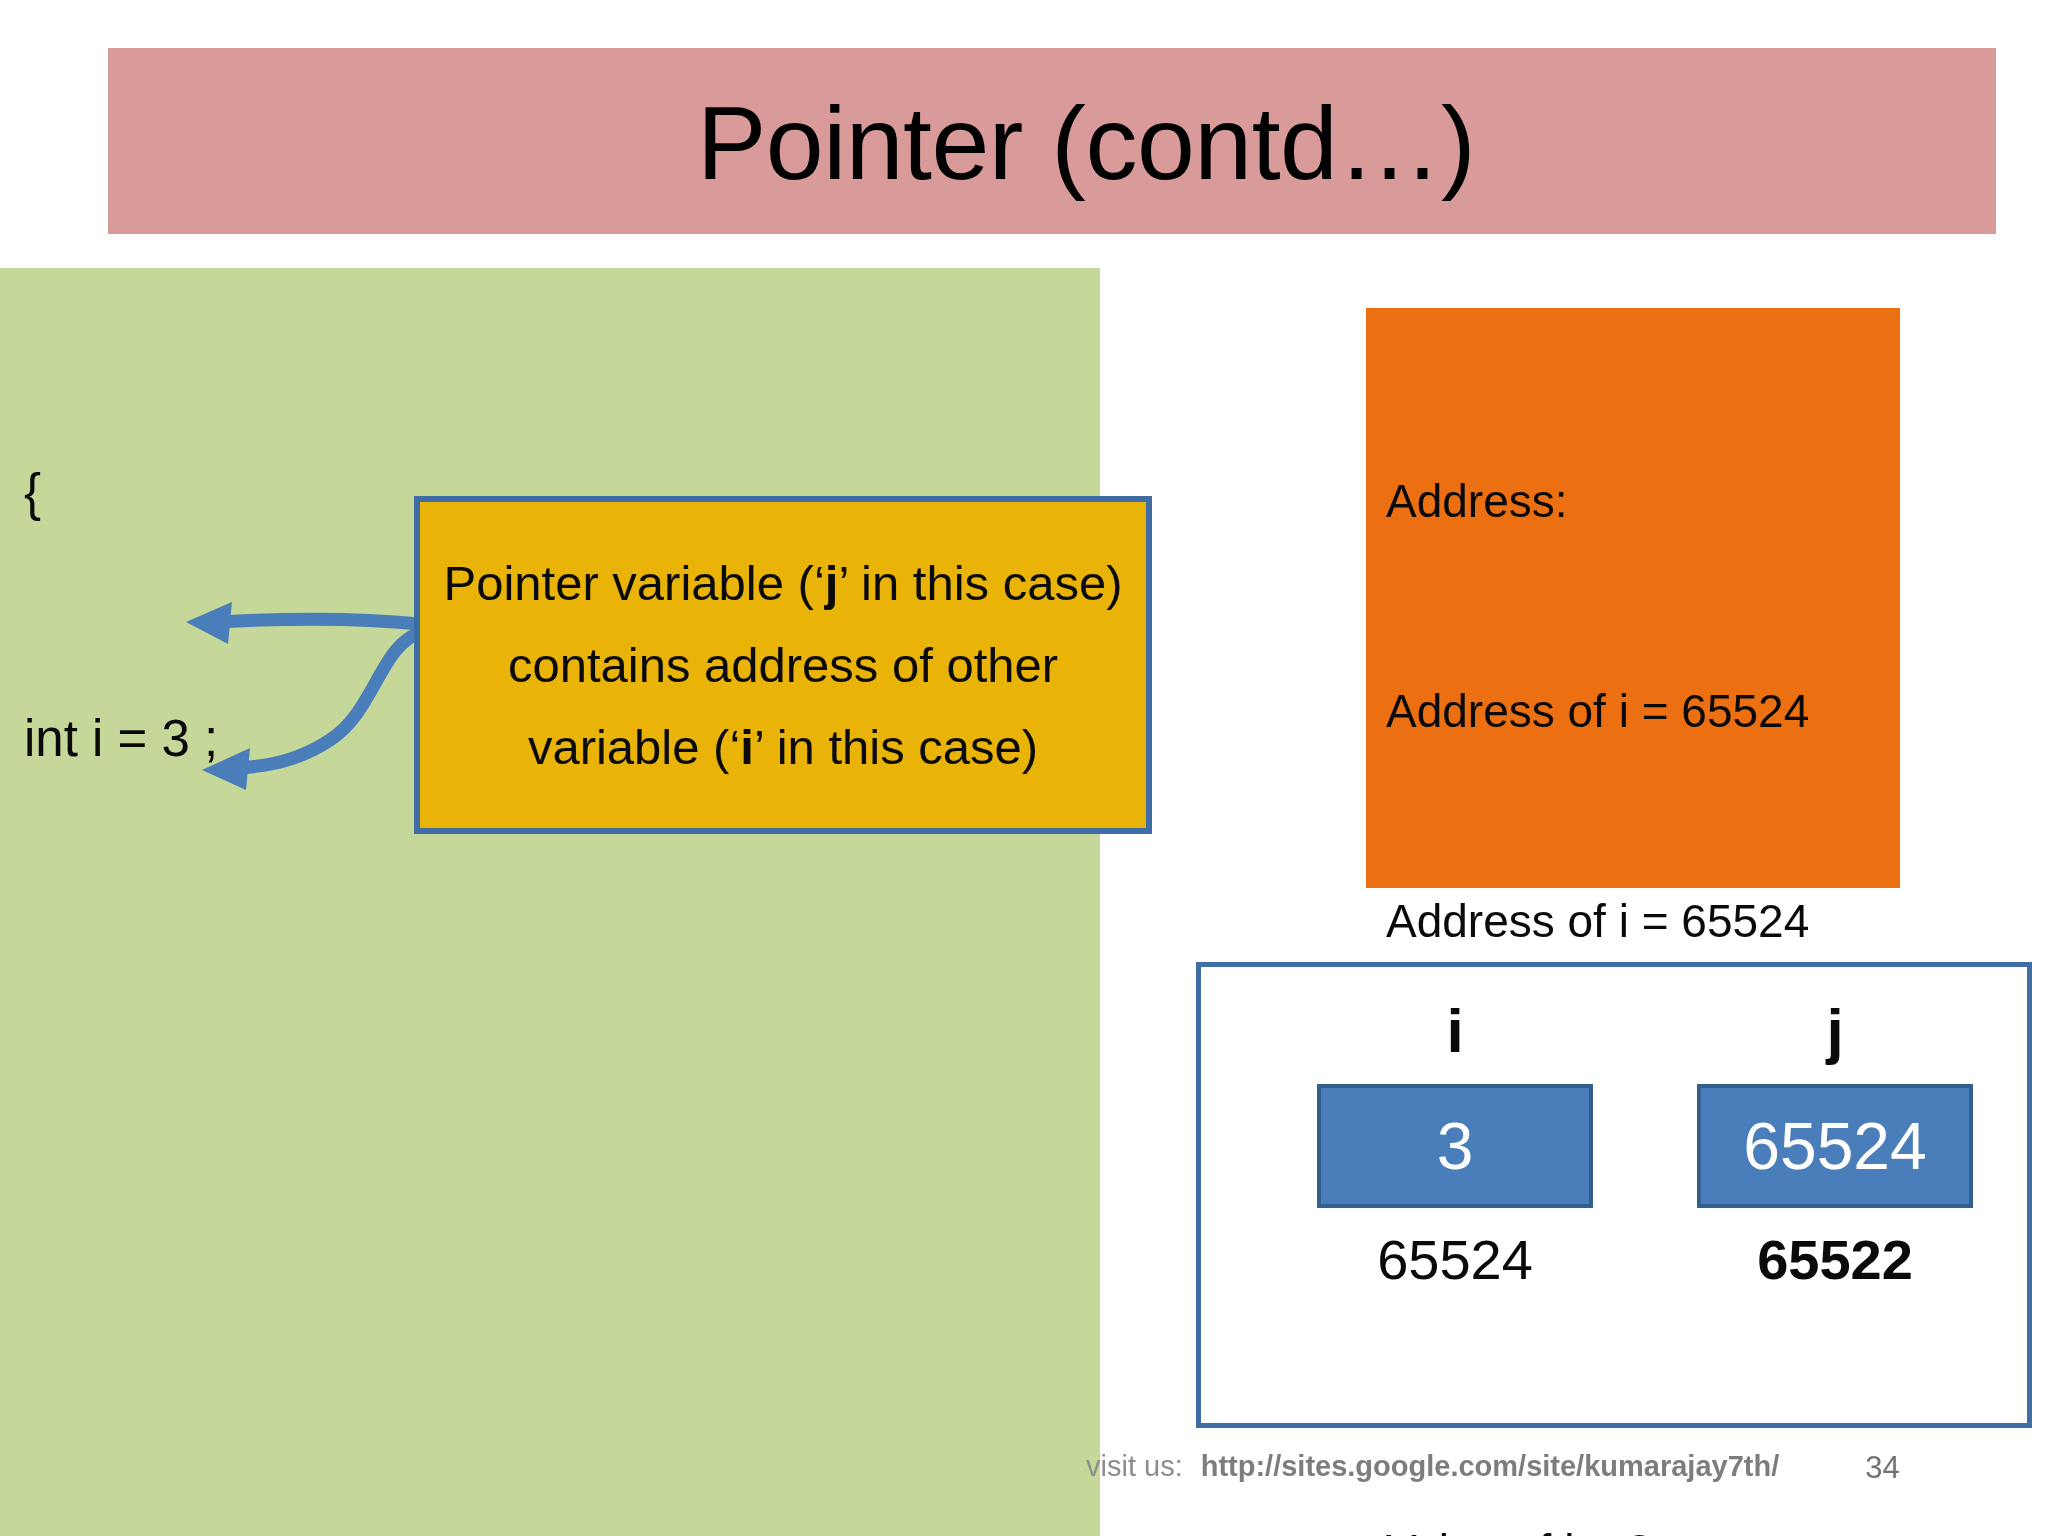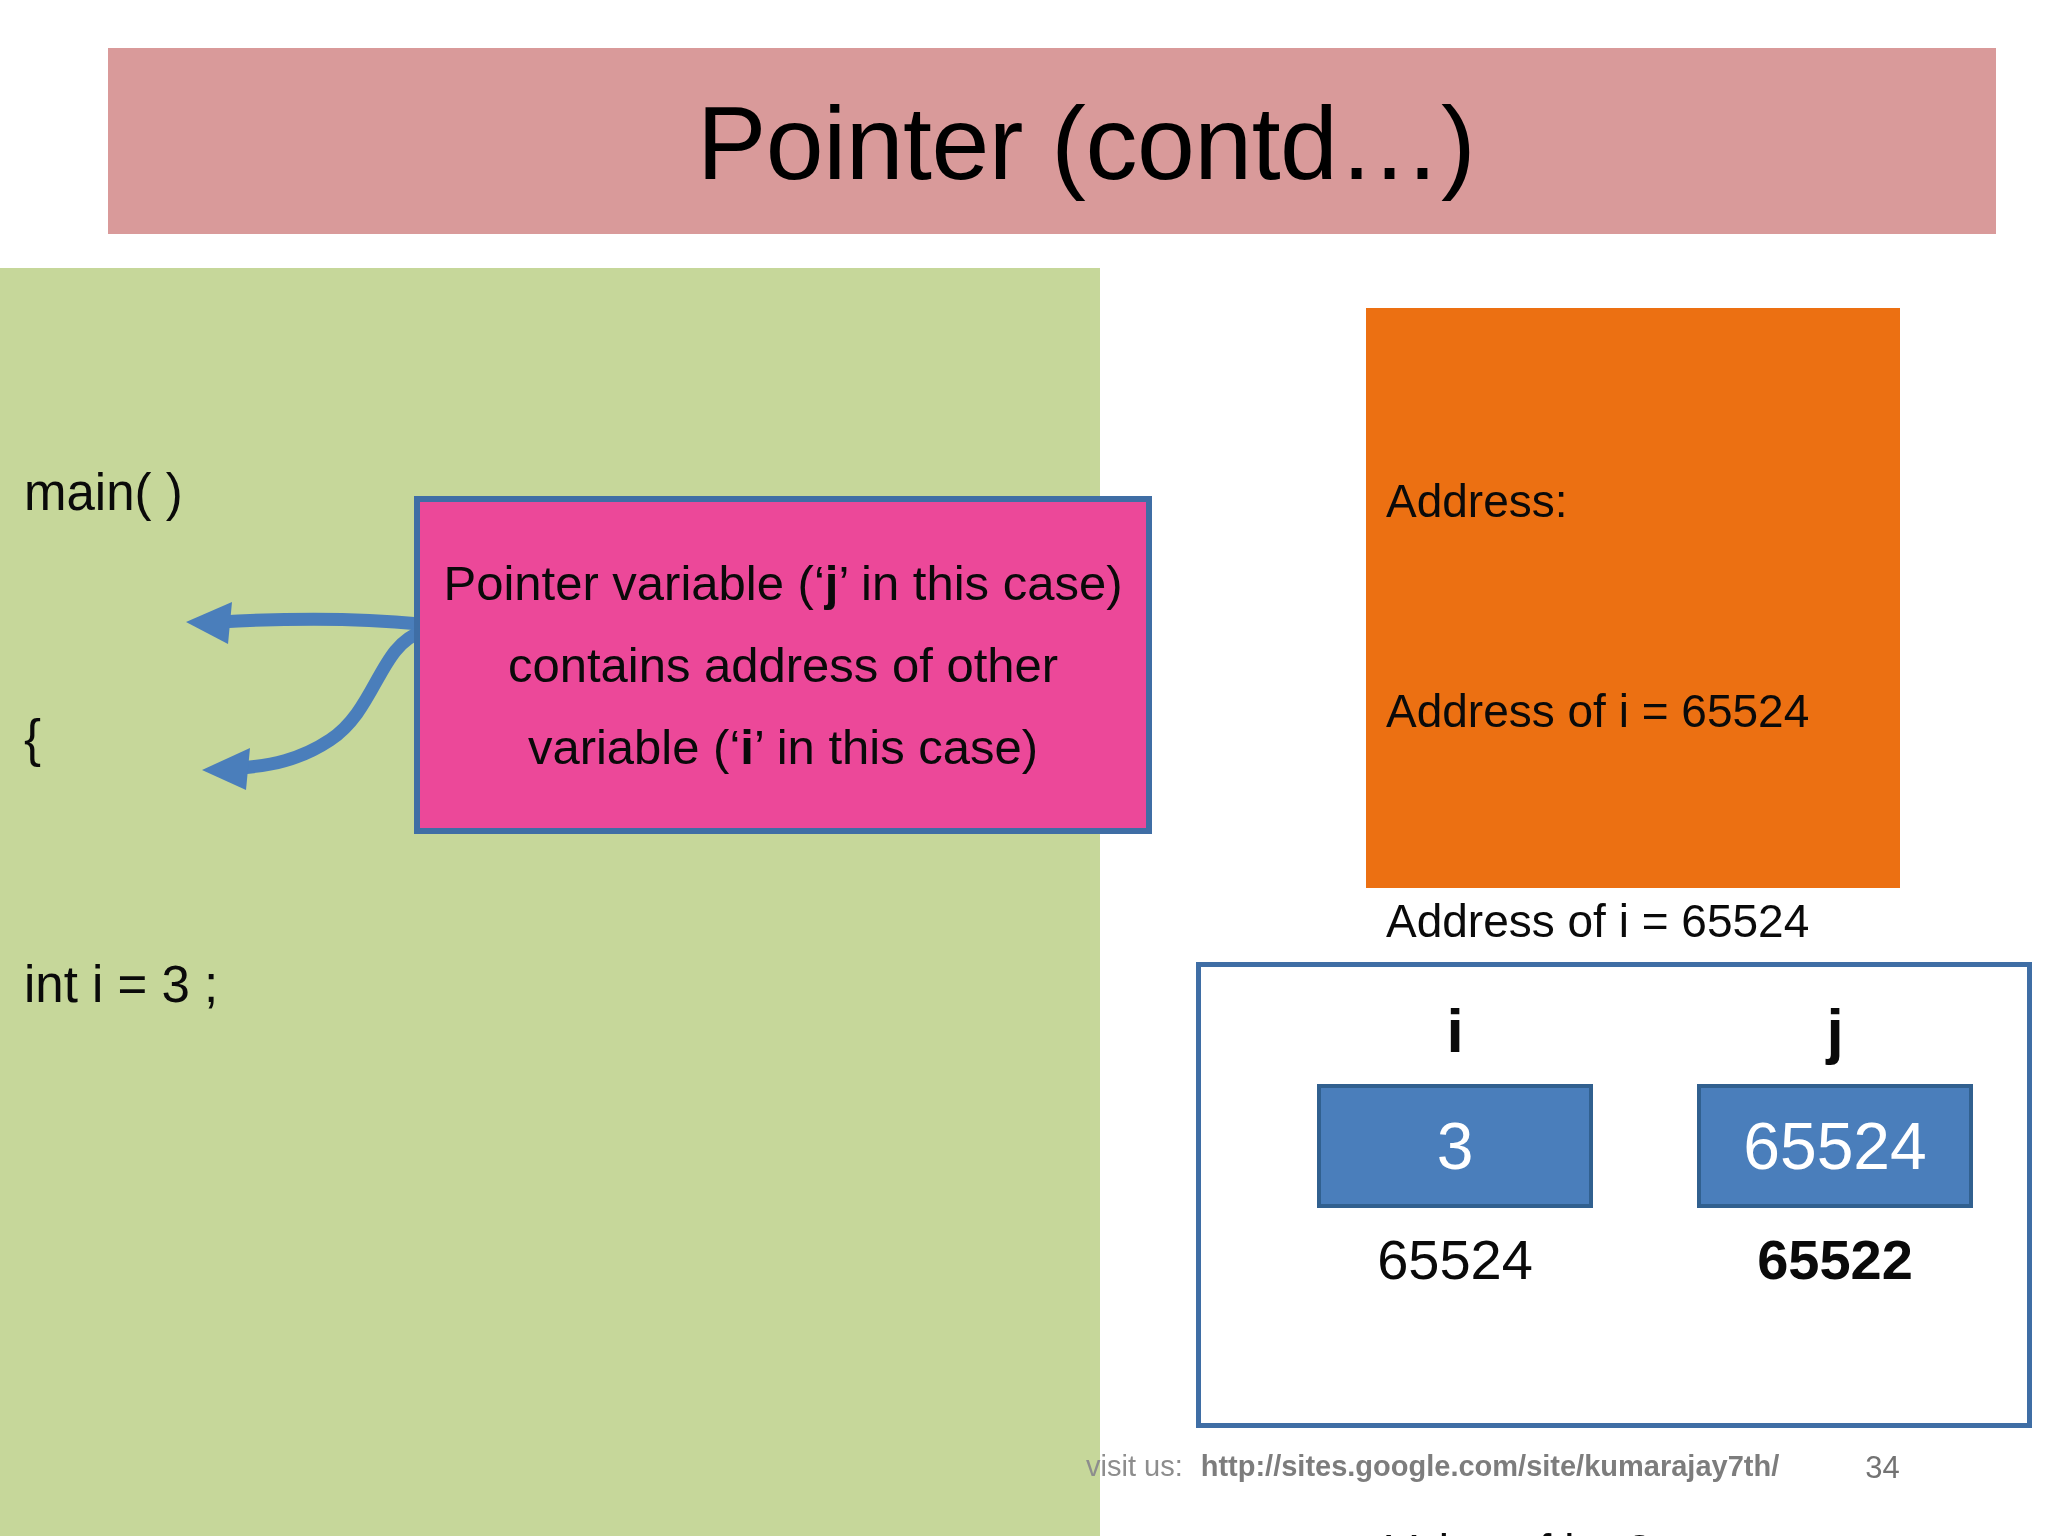--- a/index.html
+++ b/index.html
@@ -68,21 +68,21 @@
   }
   .code-line.blank { visibility: hidden; }
 
   
   #callout-box {
     position: absolute;
     left: 414px;
     top: 496px;
     width: 738px;
     height: 338px;
-    background: #ec4899;
+    background: #eab308;
     border: 6px solid #3f6ea5;
     box-sizing: border-box;
     display: flex;
     align-items: center;
     justify-content: center;
   }
   #callout-text {
     font-size: 49px;
     line-height: 82px;
     text-align: center;
@@ -195,21 +195,20 @@
   }
 </style>
 </head>
 <body>
 
 <div id="title-banner"></div>
 <div id="title-text">Pointer (contd…)</div>
 
 <div id="code-panel"></div>
 <div id="code-lines">
-  <div class="code-line">main( )</div>
   <div class="code-line">{</div>
   <div class="code-line">int i = 3 ;</div>
   <div class="code-line blank"></div>
   
   
   
   
   
   
   

